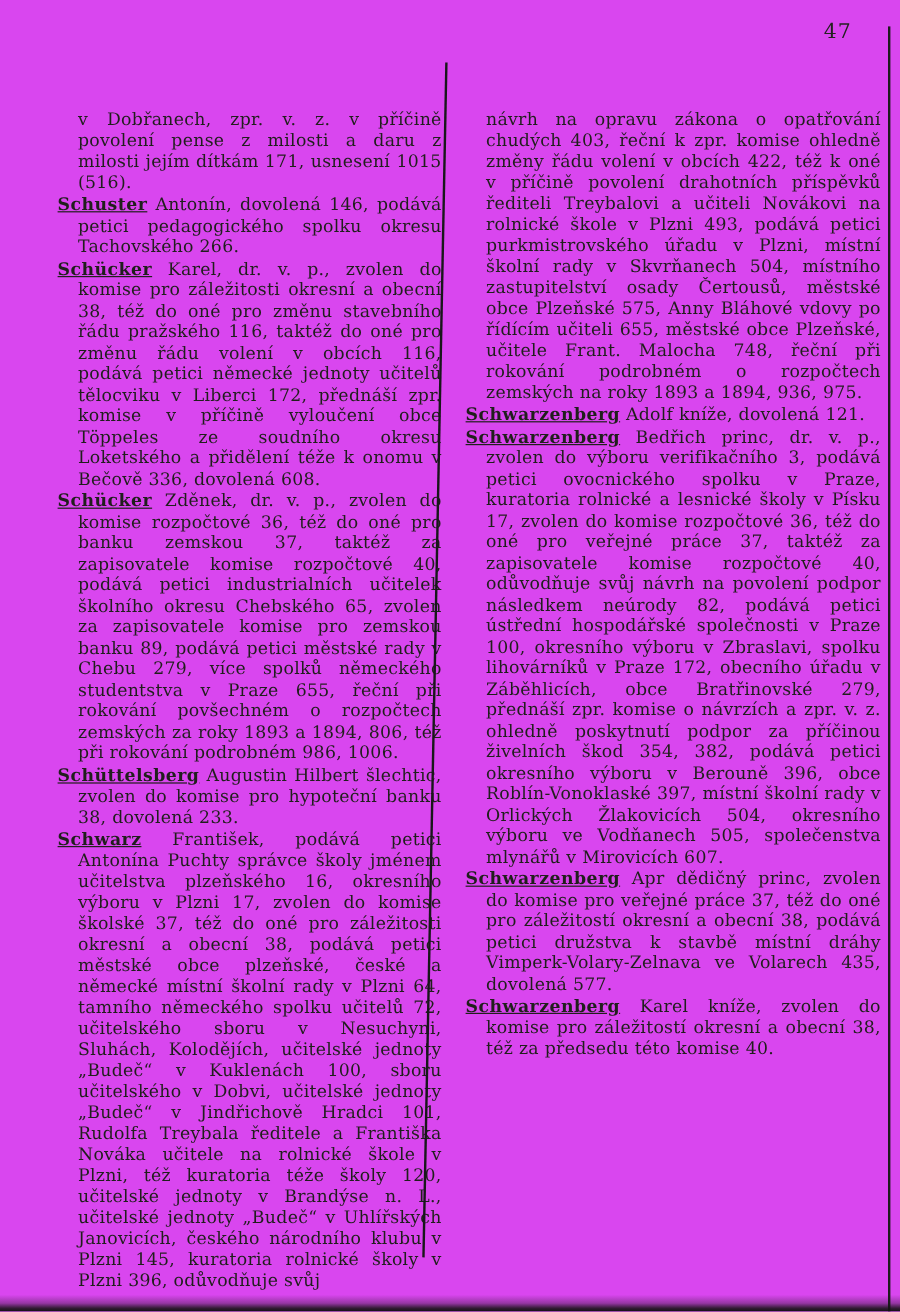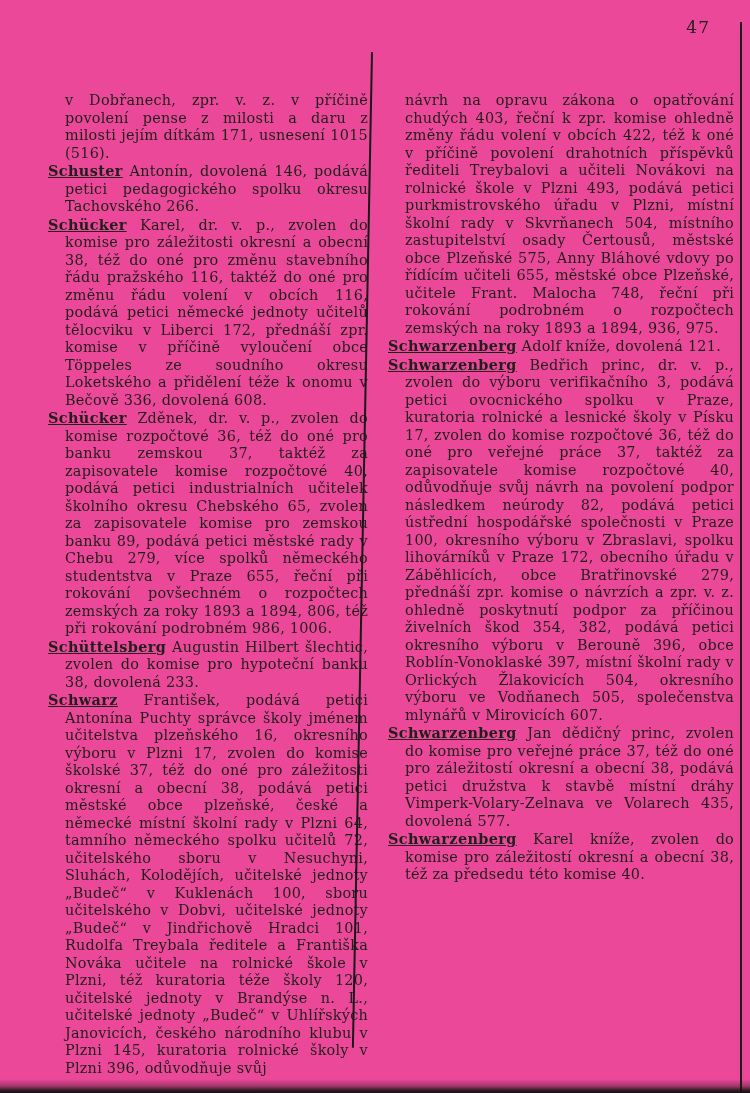--- a/index.html
+++ b/index.html
@@ -9,21 +9,21 @@
   body {
     width: 750px;
     height: 1093px;
     background: #e9e9e7;
     font-family: "DejaVu Serif", "Liberation Serif", serif;
   }
   .page {
     position: relative;
     width: 750px;
     height: 1093px;
-    background: #ec4899;
+    background: #d946ef;
     color: #1c1b18;
     overflow: hidden;
   }
   .page-number {
     position: absolute;
     top: 17px;
     right: 40px;
     font-size: 17px;
     letter-spacing: 1px;
     color: #232220;
@@ -131,21 +131,21 @@
       <p class="entry">
         <span class="hw">Schwarzenberg</span>
         <span>Adolf kníže, dovolená 121.</span>
       </p>
       <p class="entry">
         <span class="hw">Schwarzenberg</span>
         <span>Bedřich princ, dr. v. p., zvolen do výboru verifikačního 3, podává petici ovocnického spolku v Praze, kuratoria rolnické a lesnické školy v Písku 17, zvolen do komise rozpočtové 36, též do oné pro veřejné práce 37, taktéž za zapisovatele komise rozpočtové 40, odůvodňuje svůj návrh na povolení podpor následkem neúrody 82, podává petici ústřední hospodářské společnosti v Praze 100, okresního výboru v Zbraslavi, spolku lihovárníků v Praze 172, obecního úřadu v Záběhlicích, obce Bratřinovské 279, přednáší zpr. komise o návrzích a zpr. v. z. ohledně poskytnutí podpor za příčinou živelních škod 354, 382, podává petici okresního výboru v Berouně 396, obce Roblín-Vonoklaské 397, místní školní rady v Orlických Žlakovicích 504, okresního výboru ve Vodňanech 505, společenstva mlynářů v Mirovicích 607.</span>
       </p>
       <p class="entry">
         <span class="hw">Schwarzenberg</span>
-        <span>Jan dědičný princ, zvolen do komise pro veřejné práce 37, též do oné pro záležitostí okresní a obecní 38, podává petici družstva k stavbě místní dráhy Vimperk-Volary-Zelnava ve Volarech 435, dovolená 577.</span>
+        <span>Apr dědičný princ, zvolen do komise pro veřejné práce 37, též do oné pro záležitostí okresní a obecní 38, podává petici družstva k stavbě místní dráhy Vimperk-Volary-Zelnava ve Volarech 435, dovolená 577.</span>
       </p>
       <p class="entry">
         <span class="hw">Schwarzenberg</span>
         <span>Karel kníže, zvolen do komise pro záležitostí okresní a obecní 38, též za předsedu této komise 40.</span>
       </p>
     </div>
 
   </div>
 
   <div class="divider"></div>

